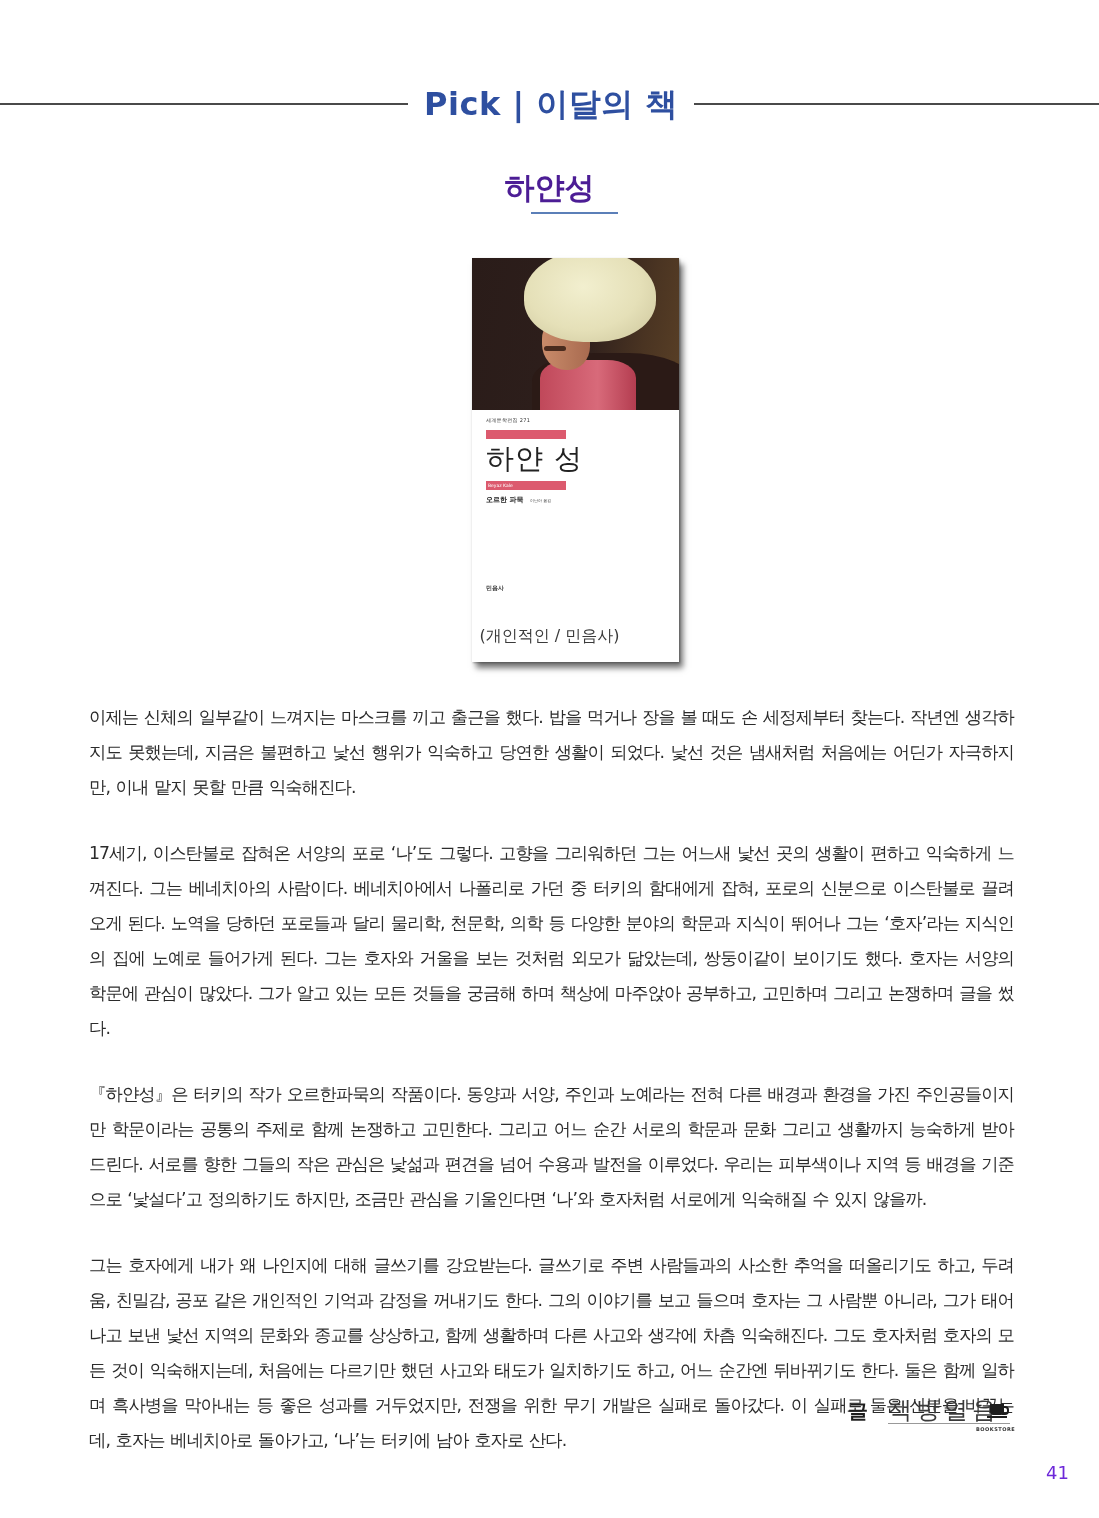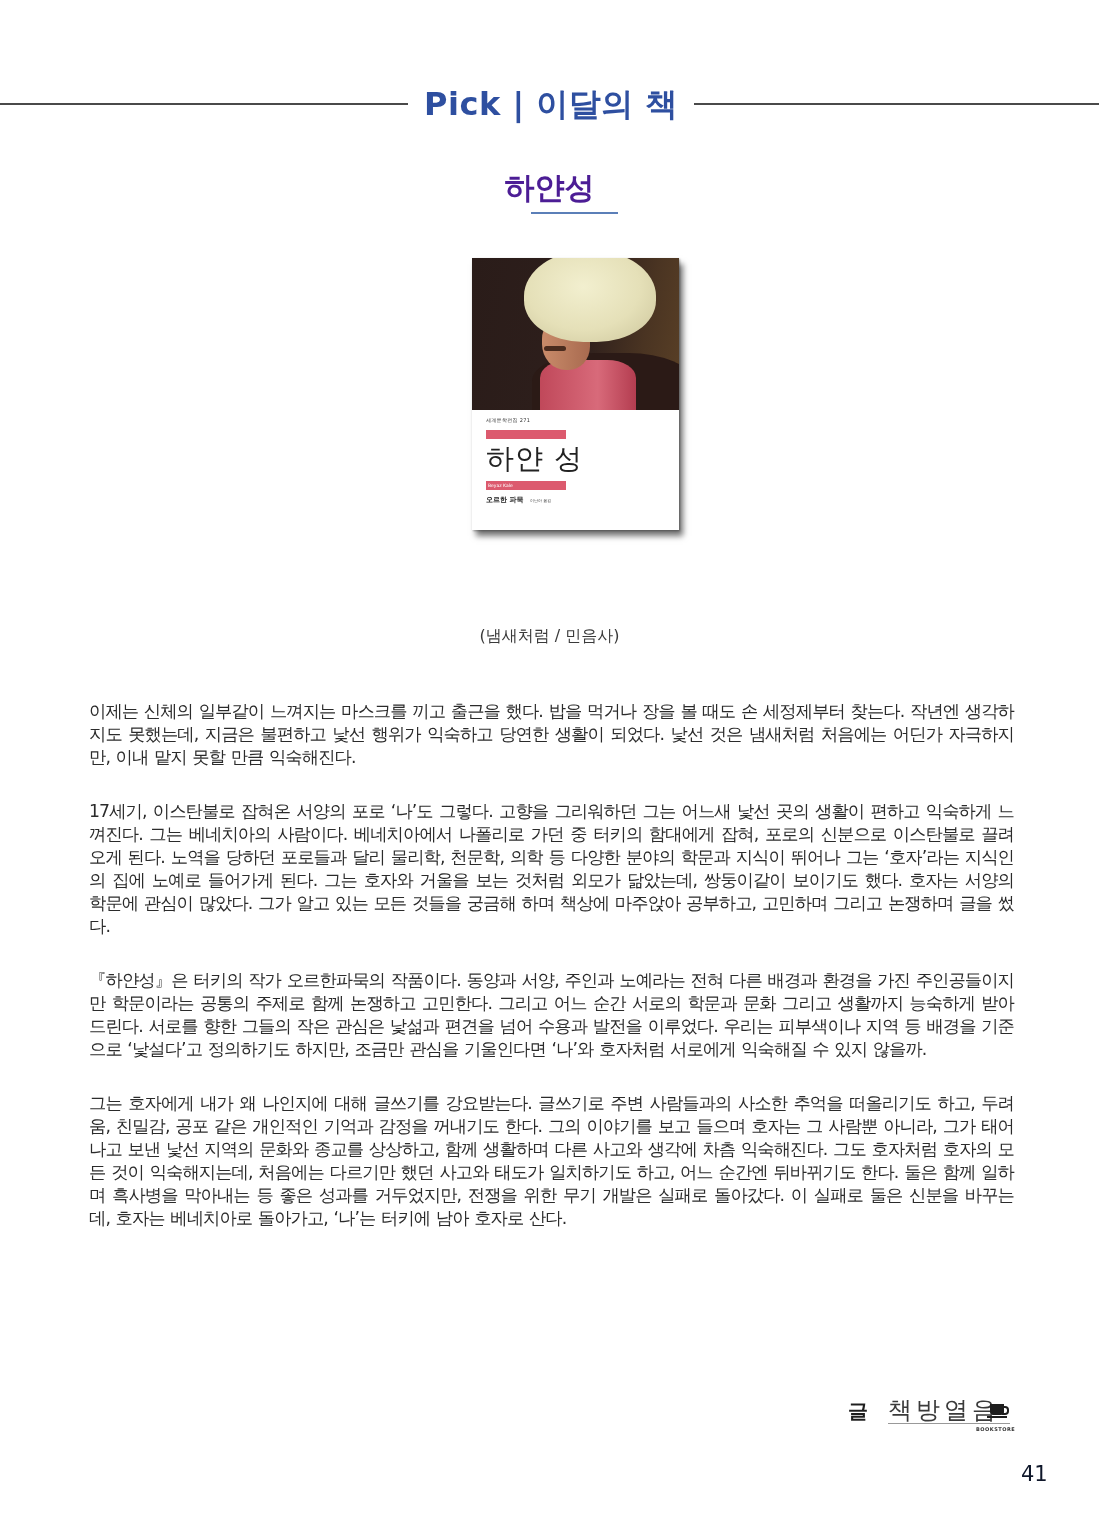--- a/index.html
+++ b/index.html
@@ -18,21 +18,21 @@
       font-size: 32px; font-weight: bold; color: #2e4fa0; letter-spacing: 0.5px; line-height: 44px;
     }
     .book-title {
       position: absolute; top: 168px; left: 0; width: 1099px; text-align: center;
       font-size: 30px; font-weight: bold; color: #4c1d95; line-height: 40px;
     }
     .title-underline {
       position: absolute; top: 212px; left: 531px; width: 87px; height: 2px; background: #5b7fb8;
     }
     .cover {
-      position: absolute; left: 472px; top: 258px; width: 207px; height: 272px;
+      position: absolute; left: 472px; top: 258px; width: 207px; height: 404px;
       background: #ffffff;
       box-shadow: 4px 6px 6px rgba(0,0,0,0.55), 1px 1px 2px rgba(0,0,0,0.3);
       overflow: hidden;
     }
     .cover-painting {
       position: absolute; left: 0; top: 0; width: 207px; height: 152px;
       background: linear-gradient(100deg, #2a1c19 0%, #2e1f1c 55%, #4a3422 80%, #5a4026 100%);
       overflow: hidden;
     }
     .turban {
@@ -74,40 +74,40 @@
       position: absolute; left: 14px; top: 326px; font-size: 6px; font-weight: bold; color: #333;
     }
     .caption {
       position: absolute; top: 624px; left: 0; width: 1099px; text-align: center;
       font-size: 16px; color: #3a3a3a; line-height: 24px;
     }
     .body-text {
       position: absolute; left: 89px; top: 700px; width: 925px;
     }
     .body-text p {
-      margin: 0 0 31px 0; font-size: 17.3px; line-height: 23px; color: #2b2b2b;
+      margin: 0 0 31px 0; font-size: 17.3px; line-height: 35px; color: #2b2b2b;
       text-align: justify; letter-spacing: -0.9px; word-spacing: 1px;
     }
     .signature {
       position: absolute; left: 848px; top: 1398px; width: 170px; height: 40px;
     }
     .sig-label {
       position: absolute; left: 0; top: 0; font-size: 20px; font-weight: bold; color: #1e1e1e;
     }
     .sig-logo {
       position: absolute; left: 40px; top: -4px; font-family: "DejaVu Serif", serif; font-size: 24px;
       color: #3a3a3a; letter-spacing: 4px; font-weight: 300;
     }
     .sig-rule { position: absolute; left: 40px; top: 25px; width: 122px; height: 1px; background: #999; }
     .sig-sub { position: absolute; left: 128px; top: 28px; font-size: 5px; font-weight: bold; color: #333; letter-spacing: 0.5px; }
     .cup-icon { position: absolute; left: 142px; top: 6px; width: 14px; height: 11px; background: #1e1e1e; border-radius: 0 0 3px 3px; }
     .cup-handle { position: absolute; left: 154px; top: 8px; width: 5px; height: 5px; border: 2px solid #1e1e1e; border-left: none; border-radius: 0 4px 4px 0; }
     .cup-saucer { position: absolute; left: 139px; top: 18px; width: 20px; height: 2px; background: #1e1e1e; }
     .page-number {
-      position: absolute; left: 1021px; top: 1462px; font-size: 21px; color: #0f172a;
+      position: absolute; left: 1046px; top: 1462px; font-size: 18px; color: #6d28d9;
     }
   </style>
 </head>
 <body>
 
 <div class="header-row">
   <div class="header-line left"></div>
   <div class="header-title">Pick | 이달의 책</div>
   <div class="header-line right"></div>
 </div>
@@ -129,21 +129,21 @@
   <div class="cover-bar bottom">
     <span class="cover-bar-text">Beyaz Kale</span>
   </div>
   <div class="cover-author">
     <span>오르한 파묵</span>
     <span class="cover-translator">이난아 옮김</span>
   </div>
   <div class="cover-publisher">민음사</div>
 </div>
 
-<div class="caption">(냄새처럼 / 민음사)</div>
+<div class="caption">(개인적인 / 민음사)</div>
 
 <div class="body-text">
   <p>이제는 신체의 일부같이 느껴지는 마스크를 끼고 출근을 했다. 밥을 먹거나 장을 볼 때도 손 세정제부터 찾는다. 작년엔 생각하지도 못했는데, 지금은 불편하고 낯선 행위가 익숙하고 당연한 생활이 되었다. 낯선 것은 냄새처럼 처음에는 어딘가 자극하지만, 이내 맡지 못할 만큼 익숙해진다.</p>
   <p>17세기, 이스탄불로 잡혀온 서양의 포로 ‘나’도 그렇다. 고향을 그리워하던 그는 어느새 낯선 곳의 생활이 편하고 익숙하게 느껴진다. 그는 베네치아의 사람이다. 베네치아에서 나폴리로 가던 중 터키의 함대에게 잡혀, 포로의 신분으로 이스탄불로 끌려오게 된다. 노역을 당하던 포로들과 달리 물리학, 천문학, 의학 등 다양한 분야의 학문과 지식이 뛰어나 그는 ‘호자’라는 지식인의 집에 노예로 들어가게 된다. 그는 호자와 거울을 보는 것처럼 외모가 닮았는데, 쌍둥이같이 보이기도 했다. 호자는 서양의 학문에 관심이 많았다. 그가 알고 있는 모든 것들을 궁금해 하며 책상에 마주앉아 공부하고, 고민하며 그리고 논쟁하며 글을 썼다.</p>
   <p>『하얀성』은 터키의 작가 오르한파묵의 작품이다. 동양과 서양, 주인과 노예라는 전혀 다른 배경과 환경을 가진 주인공들이지만 학문이라는 공통의 주제로 함께 논쟁하고 고민한다. 그리고 어느 순간 서로의 학문과 문화 그리고 생활까지 능숙하게 받아드린다. 서로를 향한 그들의 작은 관심은 낯섦과 편견을 넘어 수용과 발전을 이루었다. 우리는 피부색이나 지역 등 배경을 기준으로 ‘낯설다’고 정의하기도 하지만, 조금만 관심을 기울인다면 ‘나’와 호자처럼 서로에게 익숙해질 수 있지 않을까.</p>
   <p>그는 호자에게 내가 왜 나인지에 대해 글쓰기를 강요받는다. 글쓰기로 주변 사람들과의 사소한 추억을 떠올리기도 하고, 두려움, 친밀감, 공포 같은 개인적인 기억과 감정을 꺼내기도 한다. 그의 이야기를 보고 들으며 호자는 그 사람뿐 아니라, 그가 태어나고 보낸 낯선 지역의 문화와 종교를 상상하고, 함께 생활하며 다른 사고와 생각에 차츰 익숙해진다. 그도 호자처럼 호자의 모든 것이 익숙해지는데, 처음에는 다르기만 했던 사고와 태도가 일치하기도 하고, 어느 순간엔 뒤바뀌기도 한다. 둘은 함께 일하며 흑사병을 막아내는 등 좋은 성과를 거두었지만, 전쟁을 위한 무기 개발은 실패로 돌아갔다. 이 실패로 둘은 신분을 바꾸는데, 호자는 베네치아로 돌아가고, ‘나’는 터키에 남아 호자로 산다.</p>
 </div>
 
 <div class="signature">
   <span class="sig-label">글</span>

